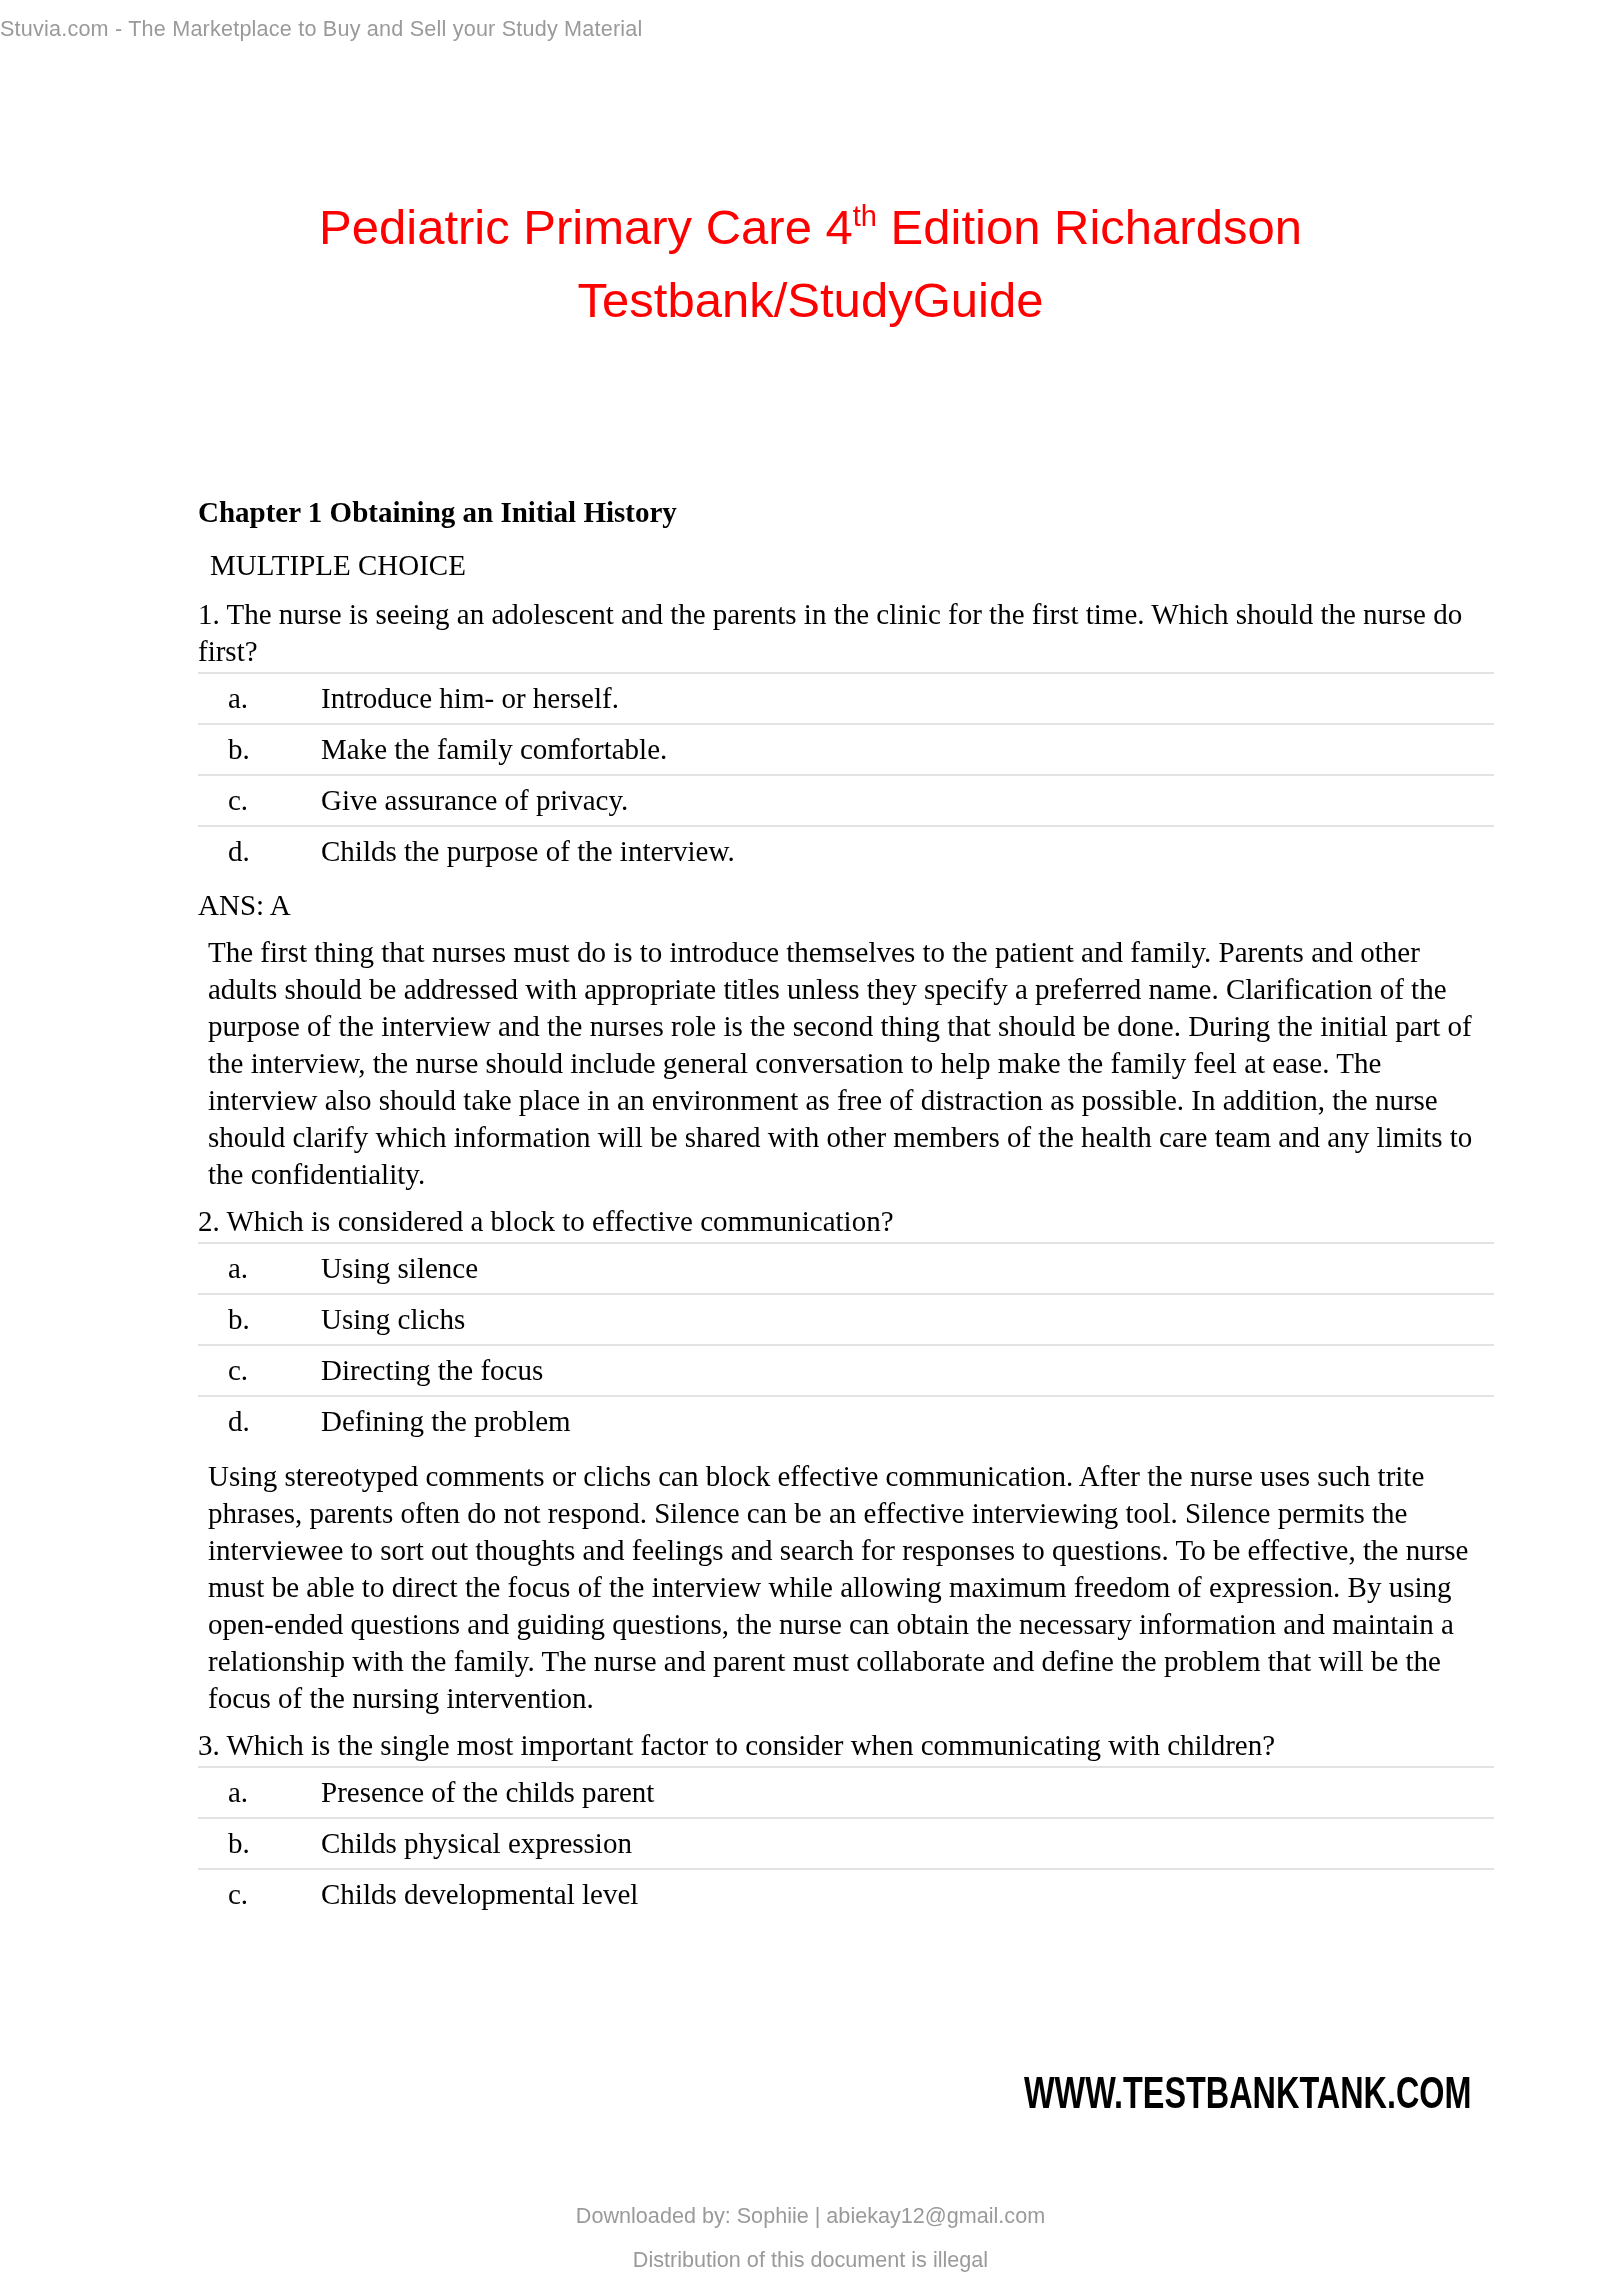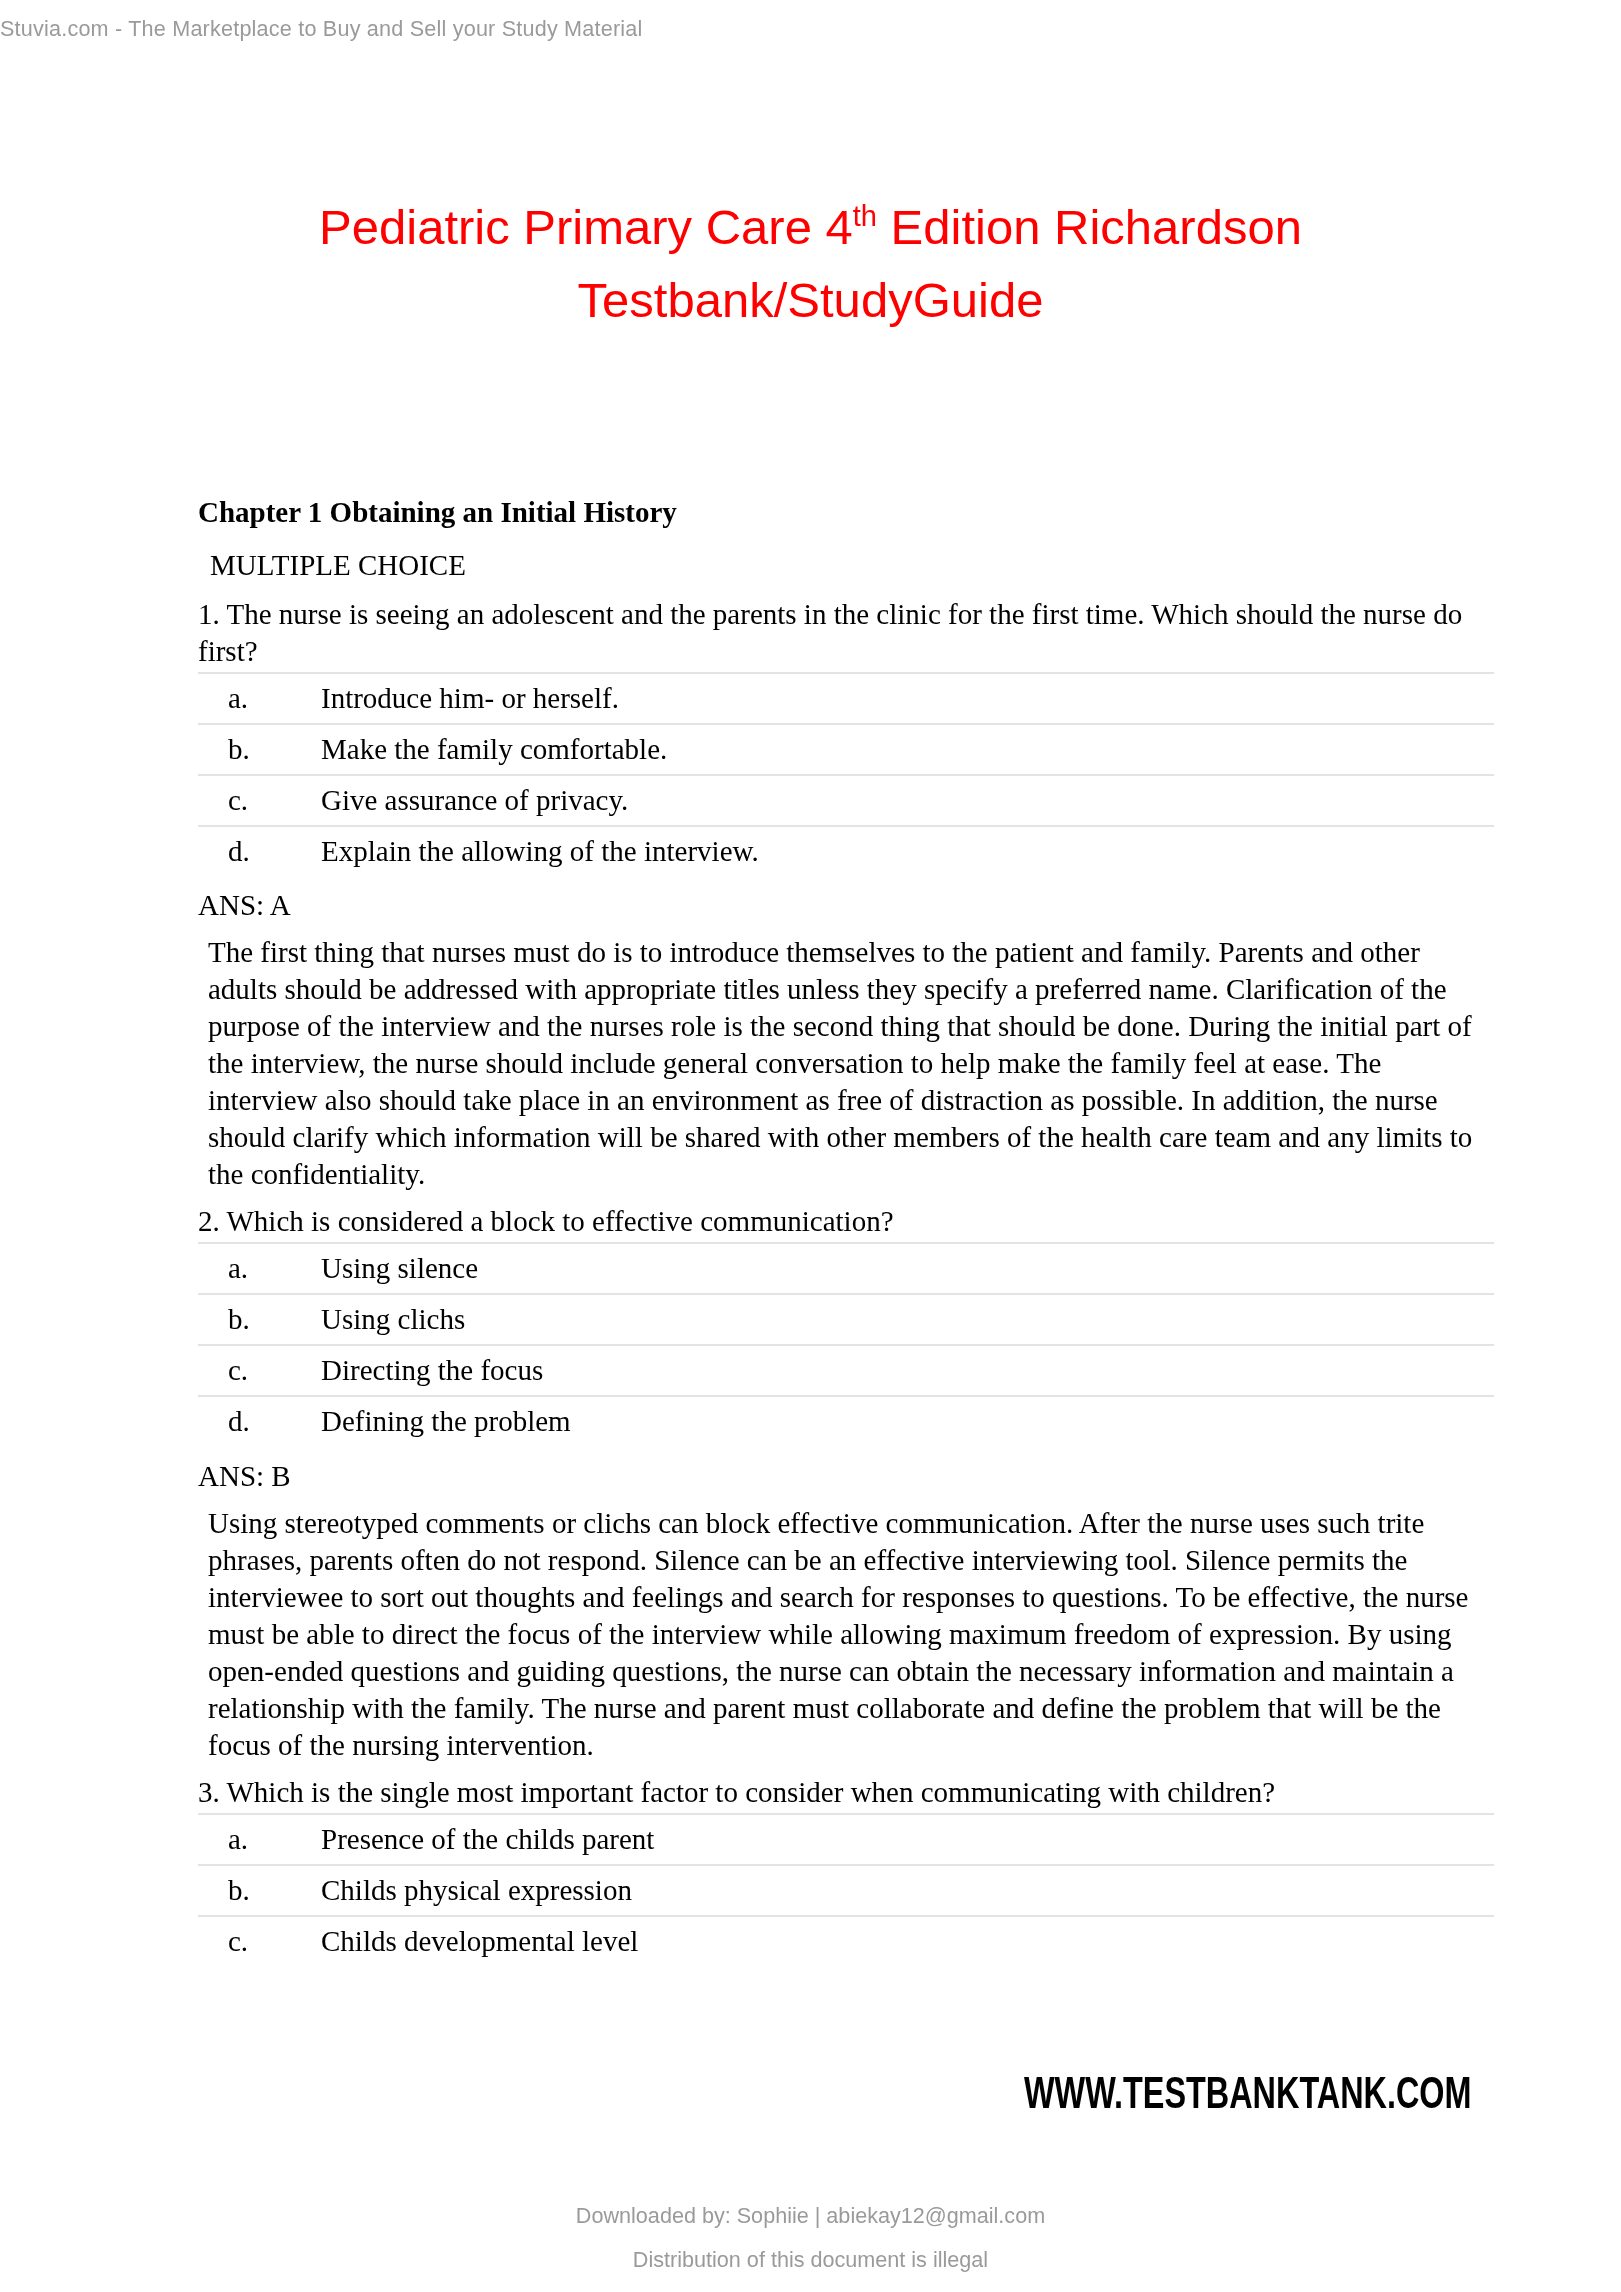--- a/index.html
+++ b/index.html
@@ -101,21 +101,21 @@
       <div class="opt-row">
         <span class="opt-letter">b.</span>
         <span class="opt-text">Make the family comfortable.</span>
       </div>
       <div class="opt-row">
         <span class="opt-letter">c.</span>
         <span class="opt-text">Give assurance of privacy.</span>
       </div>
       <div class="opt-row">
         <span class="opt-letter">d.</span>
-        <span class="opt-text">Explain the allowing of the interview.</span>
+        <span class="opt-text">Childs the purpose of the interview.</span>
       </div>
     </div>
     <p class="answer-line">ANS: A</p>
     <p class="rationale">The first thing that nurses must do is to introduce themselves to the patient and family. Parents and other adults should be addressed with appropriate titles unless they specify a preferred name. Clarification of the purpose of the interview and the nurses role is the second thing that should be done. During the initial part of the interview, the nurse should include general conversation to help make the family feel at ease. The interview also should take place in an environment as free of distraction as possible. In addition, the nurse should clarify which information will be shared with other members of the health care team and any limits to the confidentiality.</p>
 
     <p class="question-text"><span>2.</span> <span>Which is considered a block to effective communication?</span></p>
     <div class="options">
       <div class="opt-row">
         <span class="opt-letter">a.</span>
         <span class="opt-text">Using silence</span>
@@ -126,21 +126,20 @@
       </div>
       <div class="opt-row">
         <span class="opt-letter">c.</span>
         <span class="opt-text">Directing the focus</span>
       </div>
       <div class="opt-row">
         <span class="opt-letter">d.</span>
         <span class="opt-text">Defining the problem</span>
       </div>
     </div>
-    <p class="answer-line">ANS: B</p>
     <p class="rationale">Using stereotyped comments or clichs can block effective communication. After the nurse uses such trite phrases, parents often do not respond. Silence can be an effective interviewing tool. Silence permits the interviewee to sort out thoughts and feelings and search for responses to questions. To be effective, the nurse must be able to direct the focus of the interview while allowing maximum freedom of expression. By using open-ended questions and guiding questions, the nurse can obtain the necessary information and maintain a relationship with the family. The nurse and parent must collaborate and define the problem that will be the focus of the nursing intervention.</p>
 
     <p class="question-text"><span>3.</span> <span>Which is the single most important factor to consider when communicating with children?</span></p>
     <div class="options">
       <div class="opt-row">
         <span class="opt-letter">a.</span>
         <span class="opt-text">Presence of the childs parent</span>
       </div>
       <div class="opt-row">
         <span class="opt-letter">b.</span>

